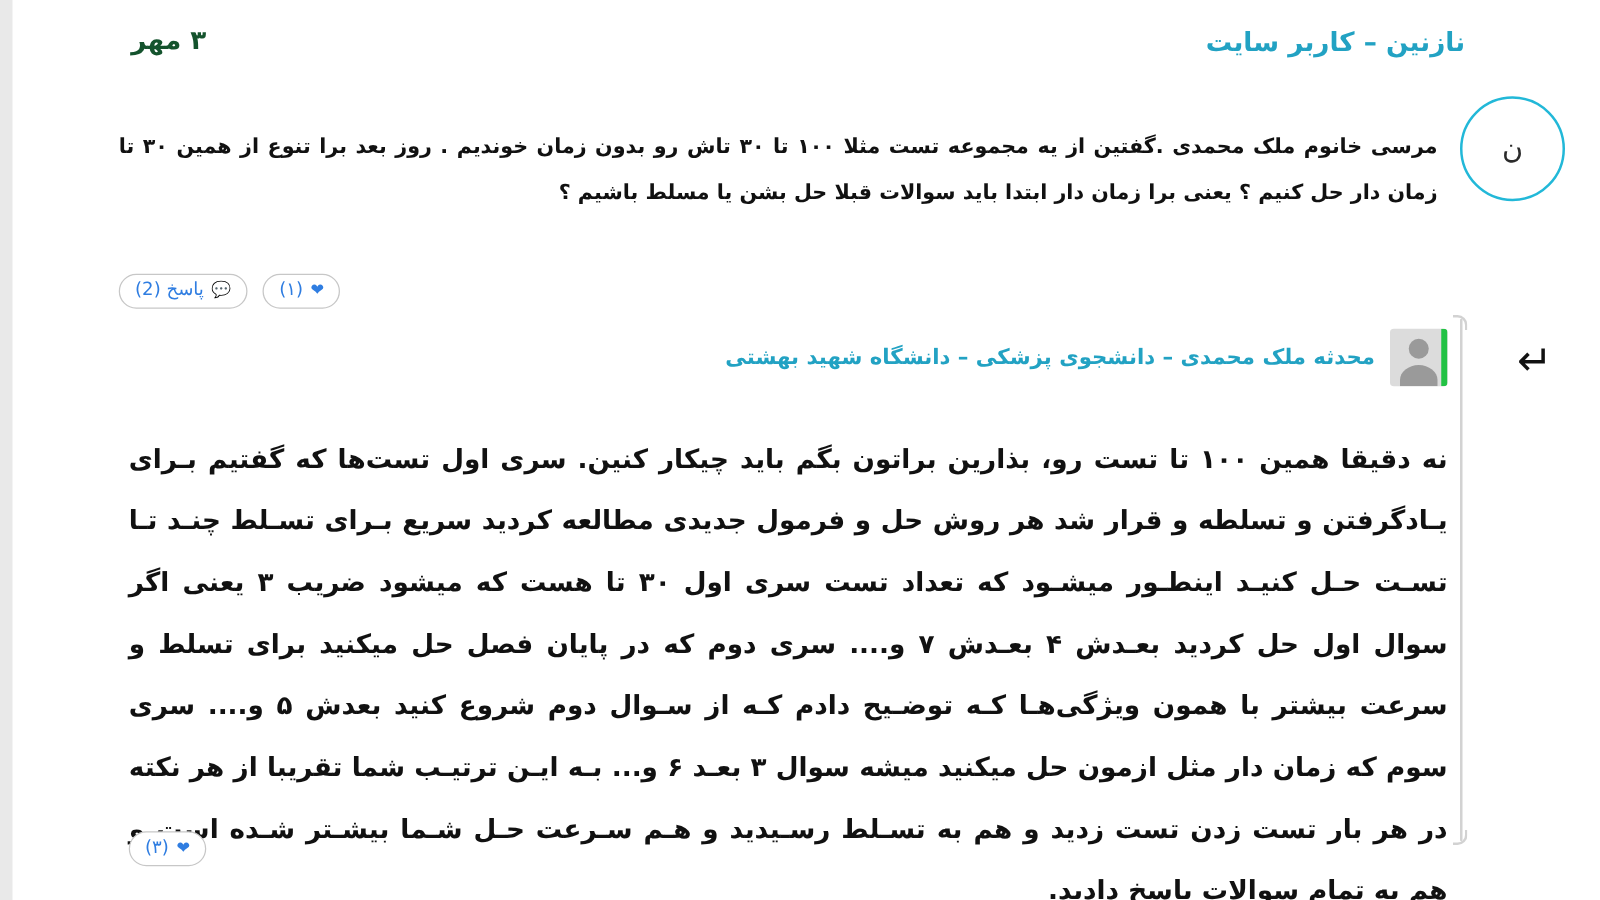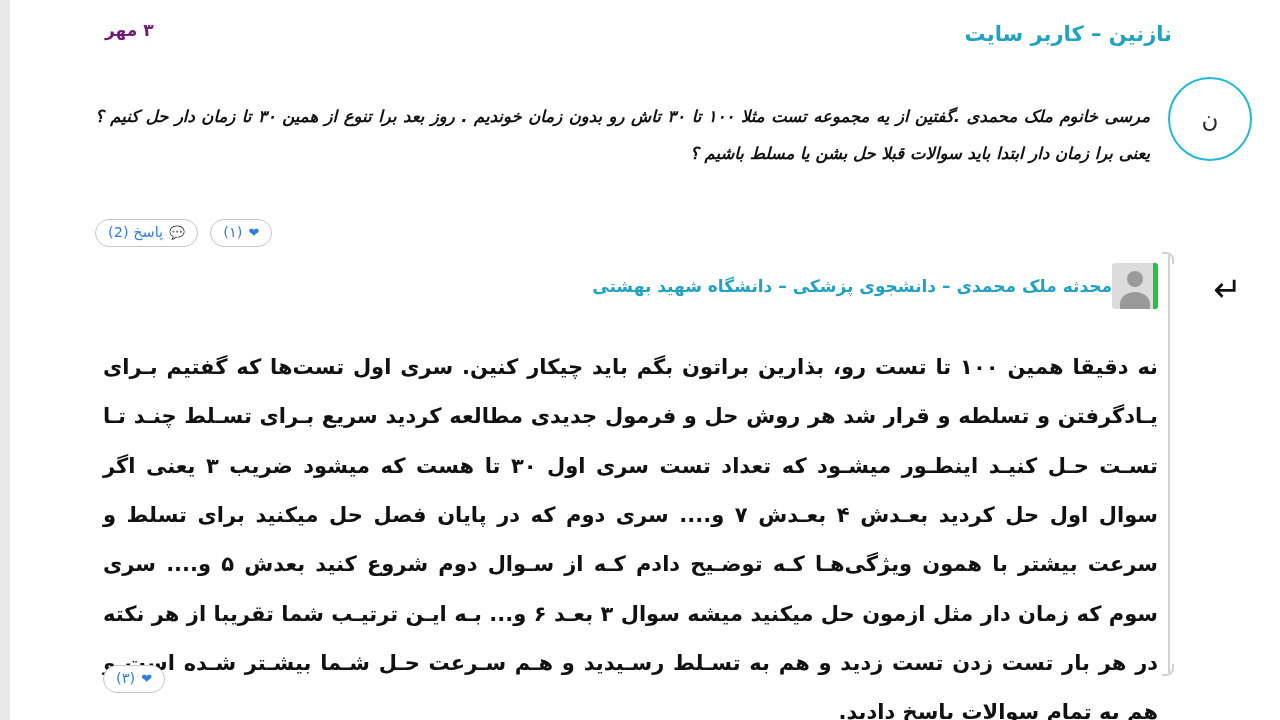--- a/index.html
+++ b/index.html
@@ -27,22 +27,22 @@
     width: 10px;
     height: 720px;
     background: #e9e9e9;
   }
 
   
   .post-date {
     position: absolute;
     top: 20px;
     left: 105px;
-    font-size: 17px;
-    color: #701a75;
+    font-size: 21px;
+    color: #14532d;
     font-weight: bold;
     direction: rtl;
   }
 
   .author-name {
     position: absolute;
     top: 22px;
     right: 108px;
     font-size: 21px;
     font-weight: bold;
@@ -74,21 +74,20 @@
     position: absolute;
     top: 98px;
     right: 130px;
     left: 95px;
     font-size: 16.5px;
     font-weight: bold;
     color: #111111;
     line-height: 2.25;
     text-align: justify;
     direction: rtl;
-    font-style: italic;
   }
 
   
   .actions-row {
     position: absolute;
     top: 219px;
     left: 95px;
     display: flex;
     flex-direction: row;
     gap: 12px;
@@ -162,20 +161,21 @@
     border-bottom-right-radius: 8px;
   }
 
   .reply-head {
     position: absolute;
     top: 8px;
     right: 22px;
     display: flex;
     flex-direction: row;
     align-items: center;
+    gap: 12px;
     direction: rtl;
   }
 
   .reply-avatar {
     position: relative;
     width: 46px;
     height: 46px;
     background: #dcdcdc;
     border-radius: 3px;
     overflow: hidden;

